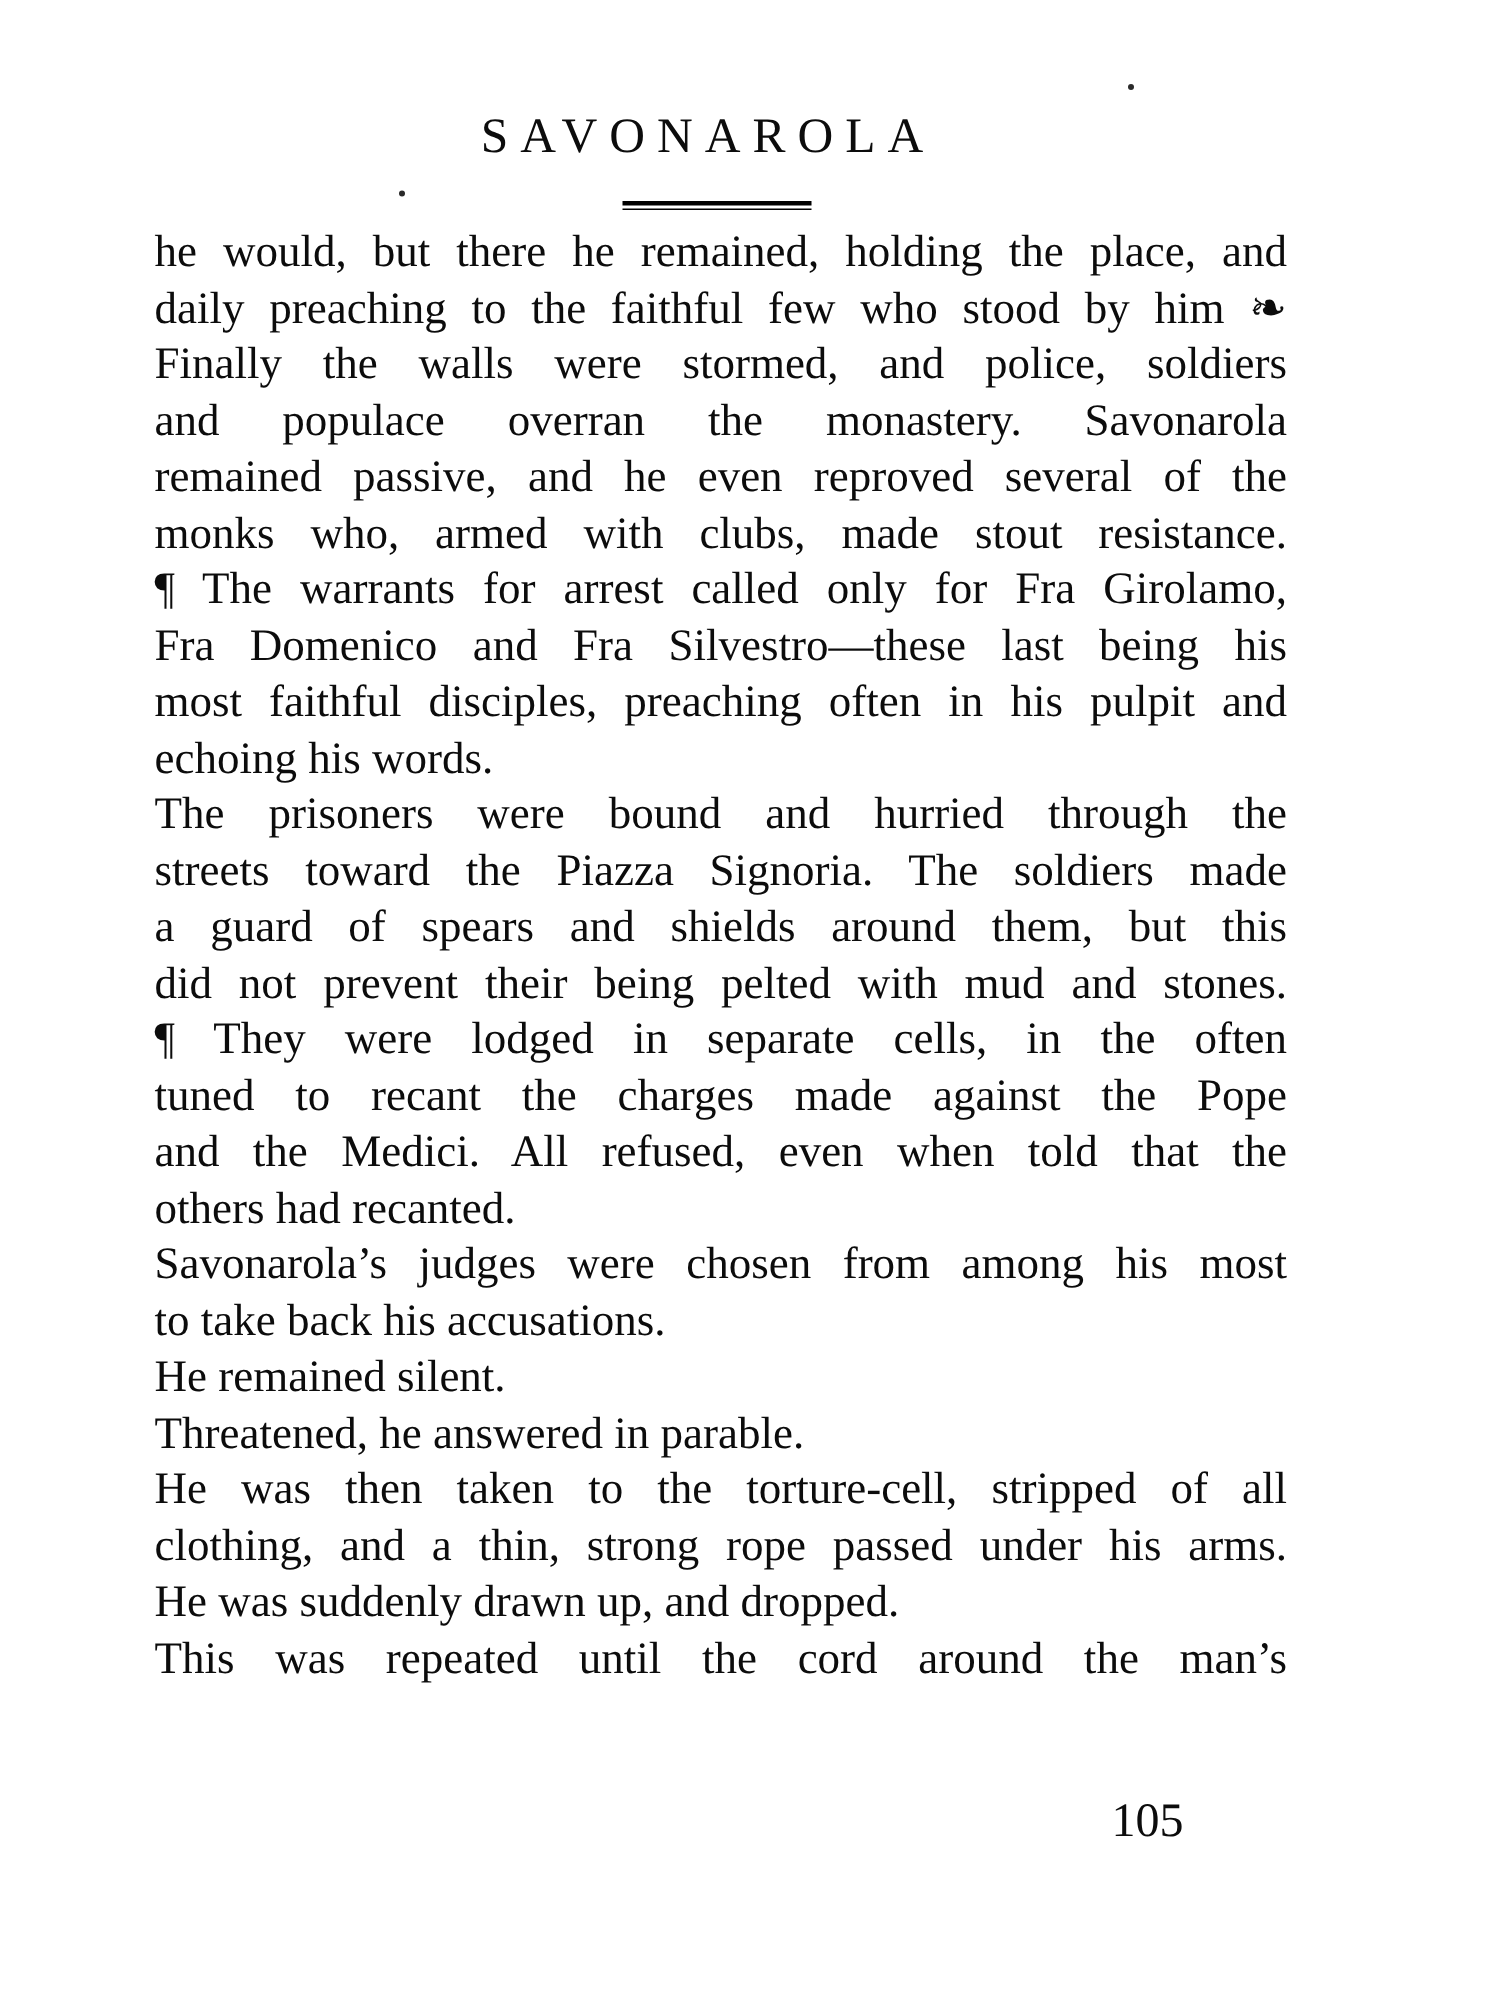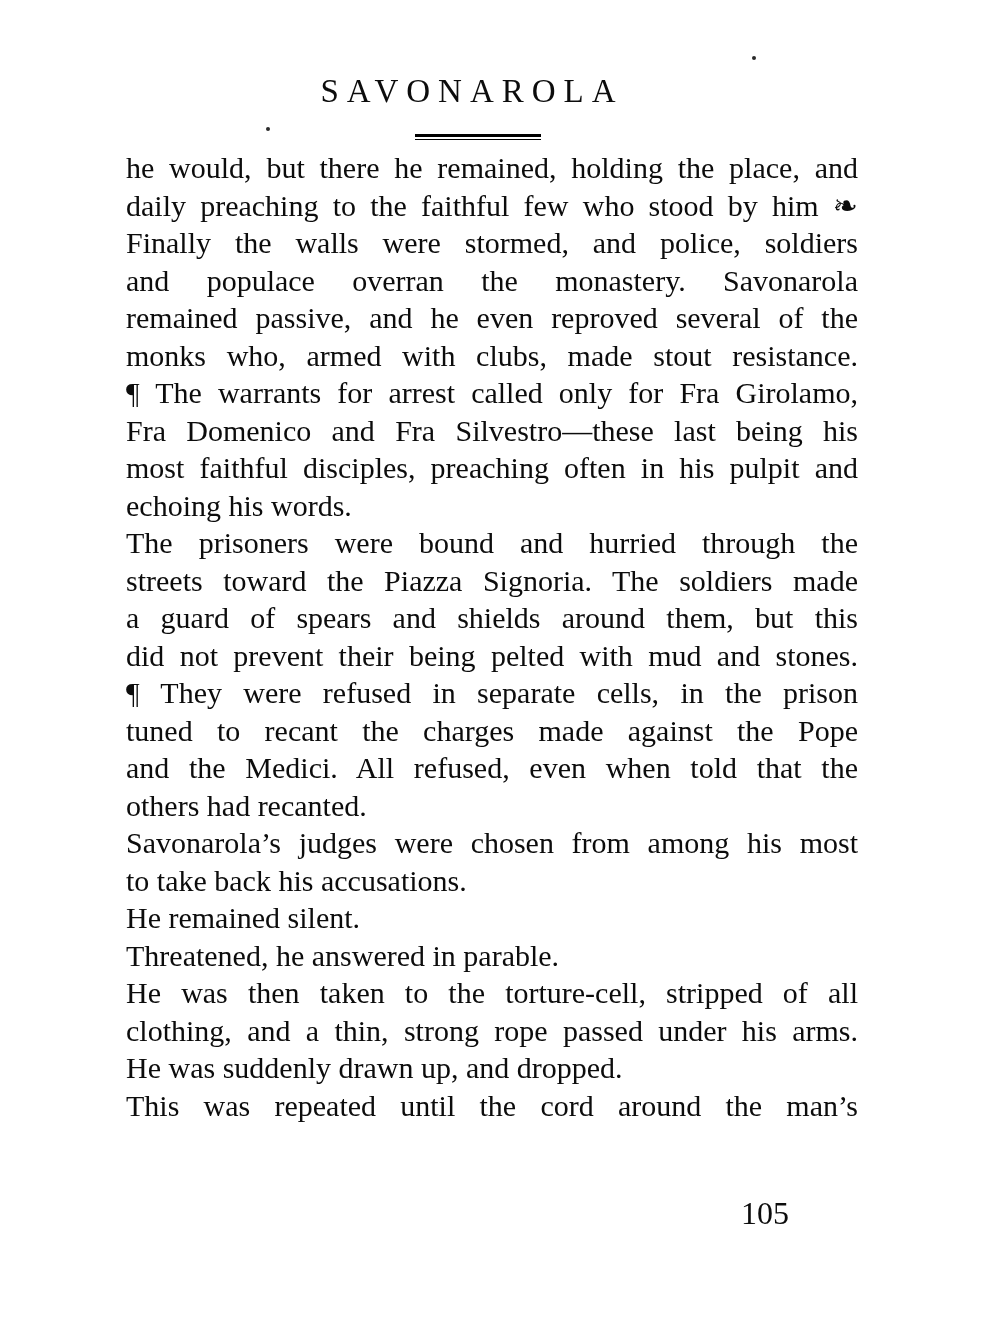--- a/index.html
+++ b/index.html
@@ -39,21 +39,20 @@
     position: absolute;
     left: 103px;
     top: 149px;
     width: 755px;
     font-size: 30px;
     line-height: 37.5px;
   }
   .line {
     text-align: justify;
     text-align-last: justify;
-    margin-left: 23px;
   }
   .line.end {
     text-align: right;
     text-align-last: left;
   }
   .page-number {
     position: absolute;
     left: 741px;
     top: 1194px;
     font-size: 32px;
@@ -88,21 +87,21 @@
     <div class="line">remained passive, and he even reproved several of the</div>
     <div class="line">monks who, armed with clubs, made stout resistance.</div>
     <div class="line">¶ The warrants for arrest called only for Fra Girolamo,</div>
     <div class="line">Fra Domenico and Fra Silvestro—these last being his</div>
     <div class="line">most faithful disciples, preaching often in his pulpit and</div>
     <div class="line end">echoing his words.</div>
     <div class="line">The prisoners were bound and hurried through the</div>
     <div class="line">streets toward the Piazza Signoria. The soldiers made</div>
     <div class="line">a guard of spears and shields around them, but this</div>
     <div class="line">did not prevent their being pelted with mud and stones.</div>
-    <div class="line">¶ They were refused in separate cells, in the prison</div>
+    <div class="line">¶ They were lodged in separate cells, in the often</div>
     <div class="line">tuned to recant the charges made against the Pope</div>
     <div class="line">and the Medici. All refused, even when told that the</div>
     <div class="line end">others had recanted.</div>
     <div class="line">Savonarola’s judges were chosen from among his most</div>
     <div class="line end">to take back his accusations.</div>
     <div class="line end">He remained silent.</div>
     <div class="line end">Threatened, he answered in parable.</div>
     <div class="line">He was then taken to the torture-cell, stripped of all</div>
     <div class="line">clothing, and a thin, strong rope passed under his arms.</div>
     <div class="line end">He was suddenly drawn up, and dropped.</div>

